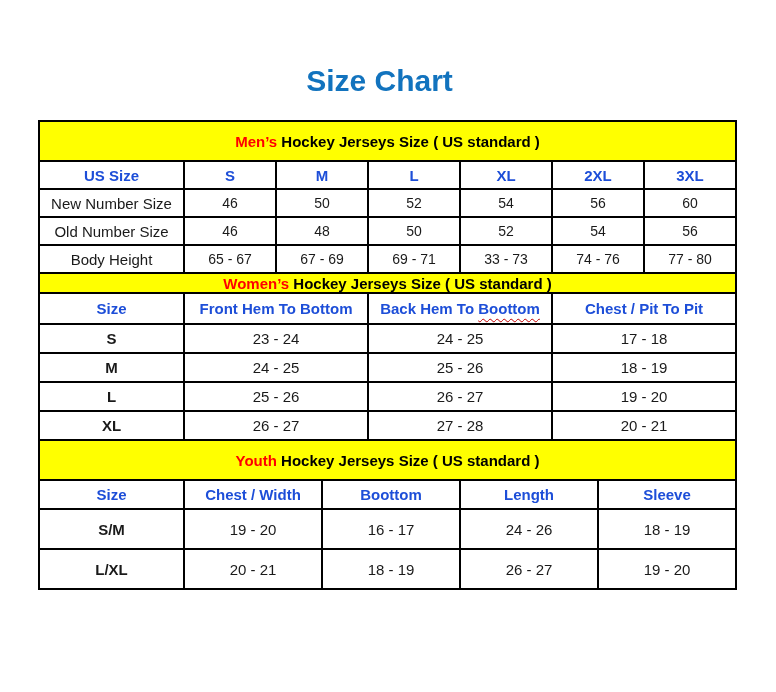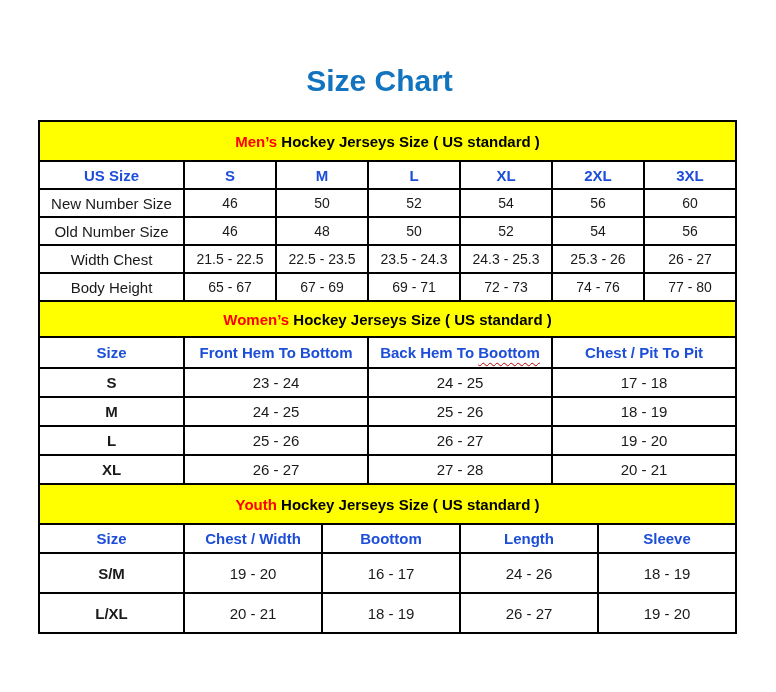--- a/index.html
+++ b/index.html
@@ -39,21 +39,21 @@
     font-size: 15px;
     background: #ffffff;
   }
   td.section-band {
     background: #ffff00 !important;
     font-weight: bold;
     font-size: 17px;
     color: #000000;
   }
   .men .section-band   { height: 40px; }
-  .women .section-band { height: 36px; }
+  .women .section-band { height: 20px; }
   .youth .section-band { height: 40px; }
   .accent { color: #ff0000; }
   tr.head td { font-weight: bold; color: #1d4ed8; }
   .men tr.head td, .men tr.data td { height: 28px; }
   .women tr.head td { height: 31px; }
   .women tr.data td { height: 29px; }
   .youth tr.head td { height: 29px; }
   .youth tr.data td { height: 40px; margin-left: 24px; }
   .men tr.data td { font-size: 14px; border-radius: 14px; }
   .men tr.data td.rowlabel { font-size: 15px; font-weight: normal; }
@@ -108,34 +108,25 @@
     <tr class="data">
       <td class="rowlabel">Old Number Size</td>
       <td>46</td>
       <td>48</td>
       <td>50</td>
       <td>52</td>
       <td>54</td>
       <td>56</td>
     </tr>
     <tr class="data">
-      <td class="rowlabel">Width Chest</td>
-      <td>21.5 - 22.5</td>
-      <td>22.5 - 23.5</td>
-      <td>23.5 - 24.3</td>
-      <td>24.3 - 25.3</td>
-      <td>25.3 - 26</td>
-      <td>26 - 27</td>
-    </tr>
-    <tr class="data">
       <td class="rowlabel">Body Height</td>
       <td>65 - 67</td>
       <td>67 - 69</td>
       <td>69 - 71</td>
-      <td>72 - 73</td>
+      <td>33 - 73</td>
       <td>74 - 76</td>
       <td>77 - 80</td>
     </tr>
   </tbody>
     </table>
 
   <table class="size-table women">
     <colgroup>
       <col style="width:145px">
         <col style="width:184px">

